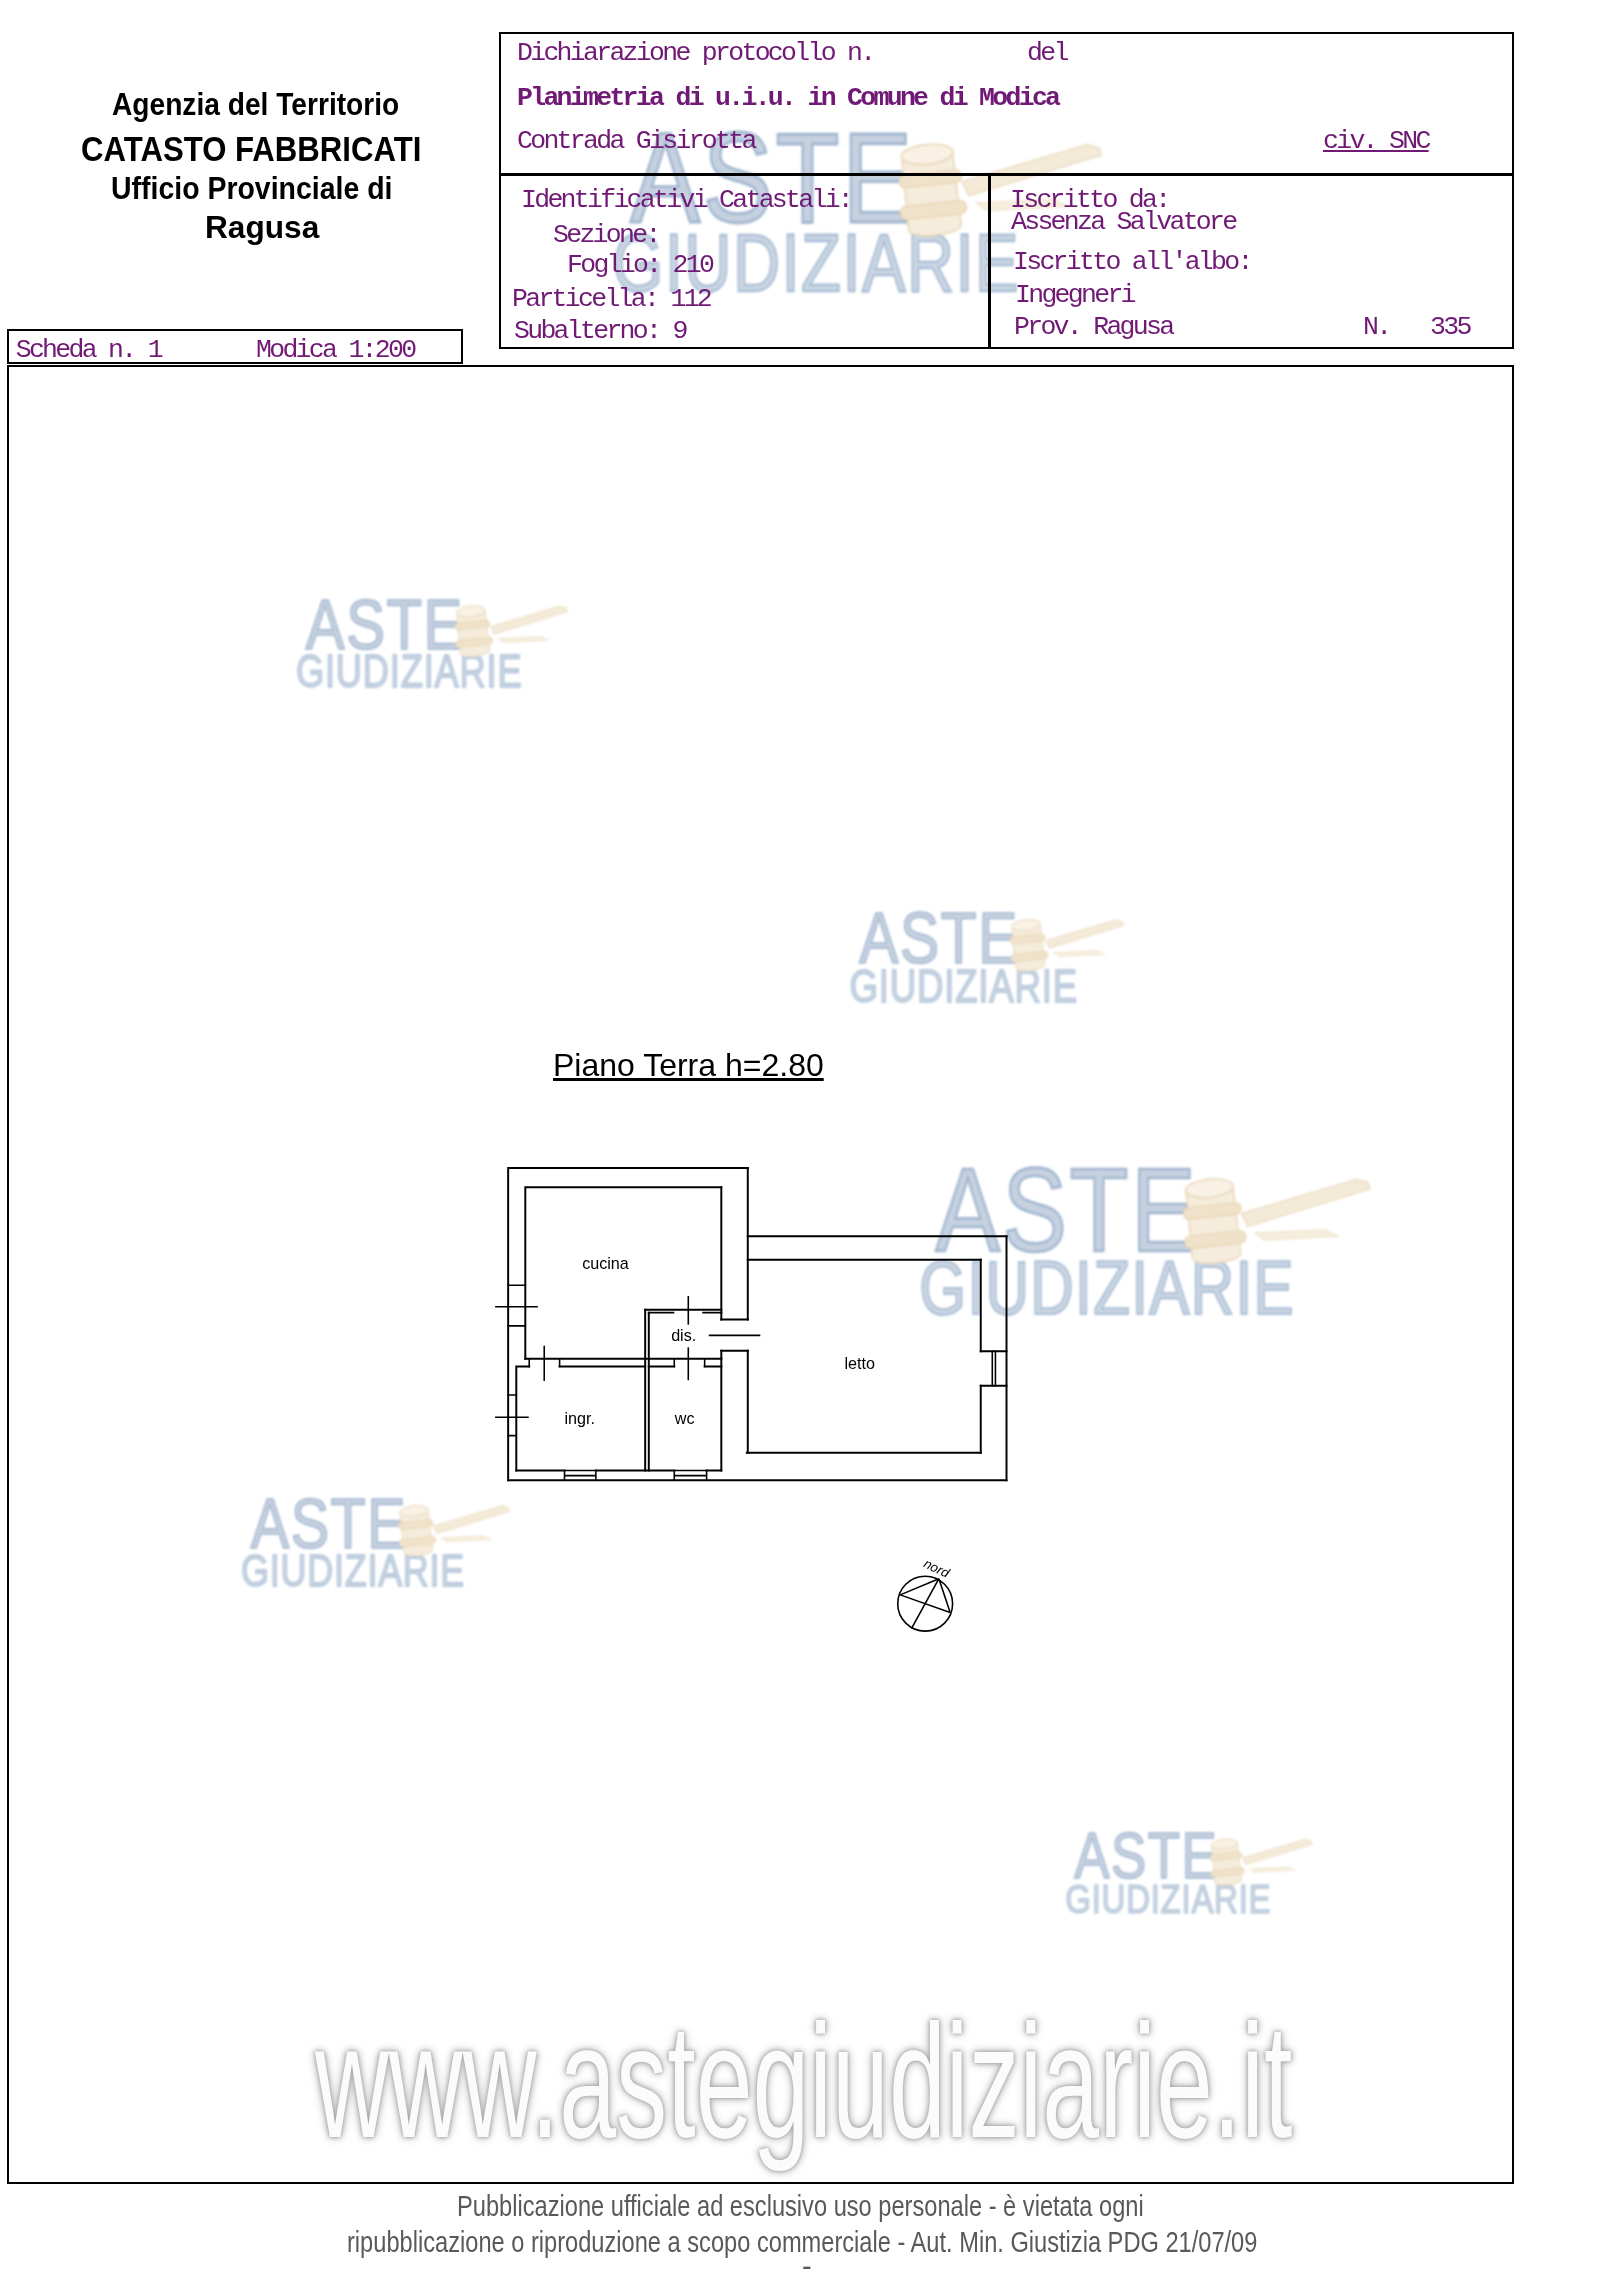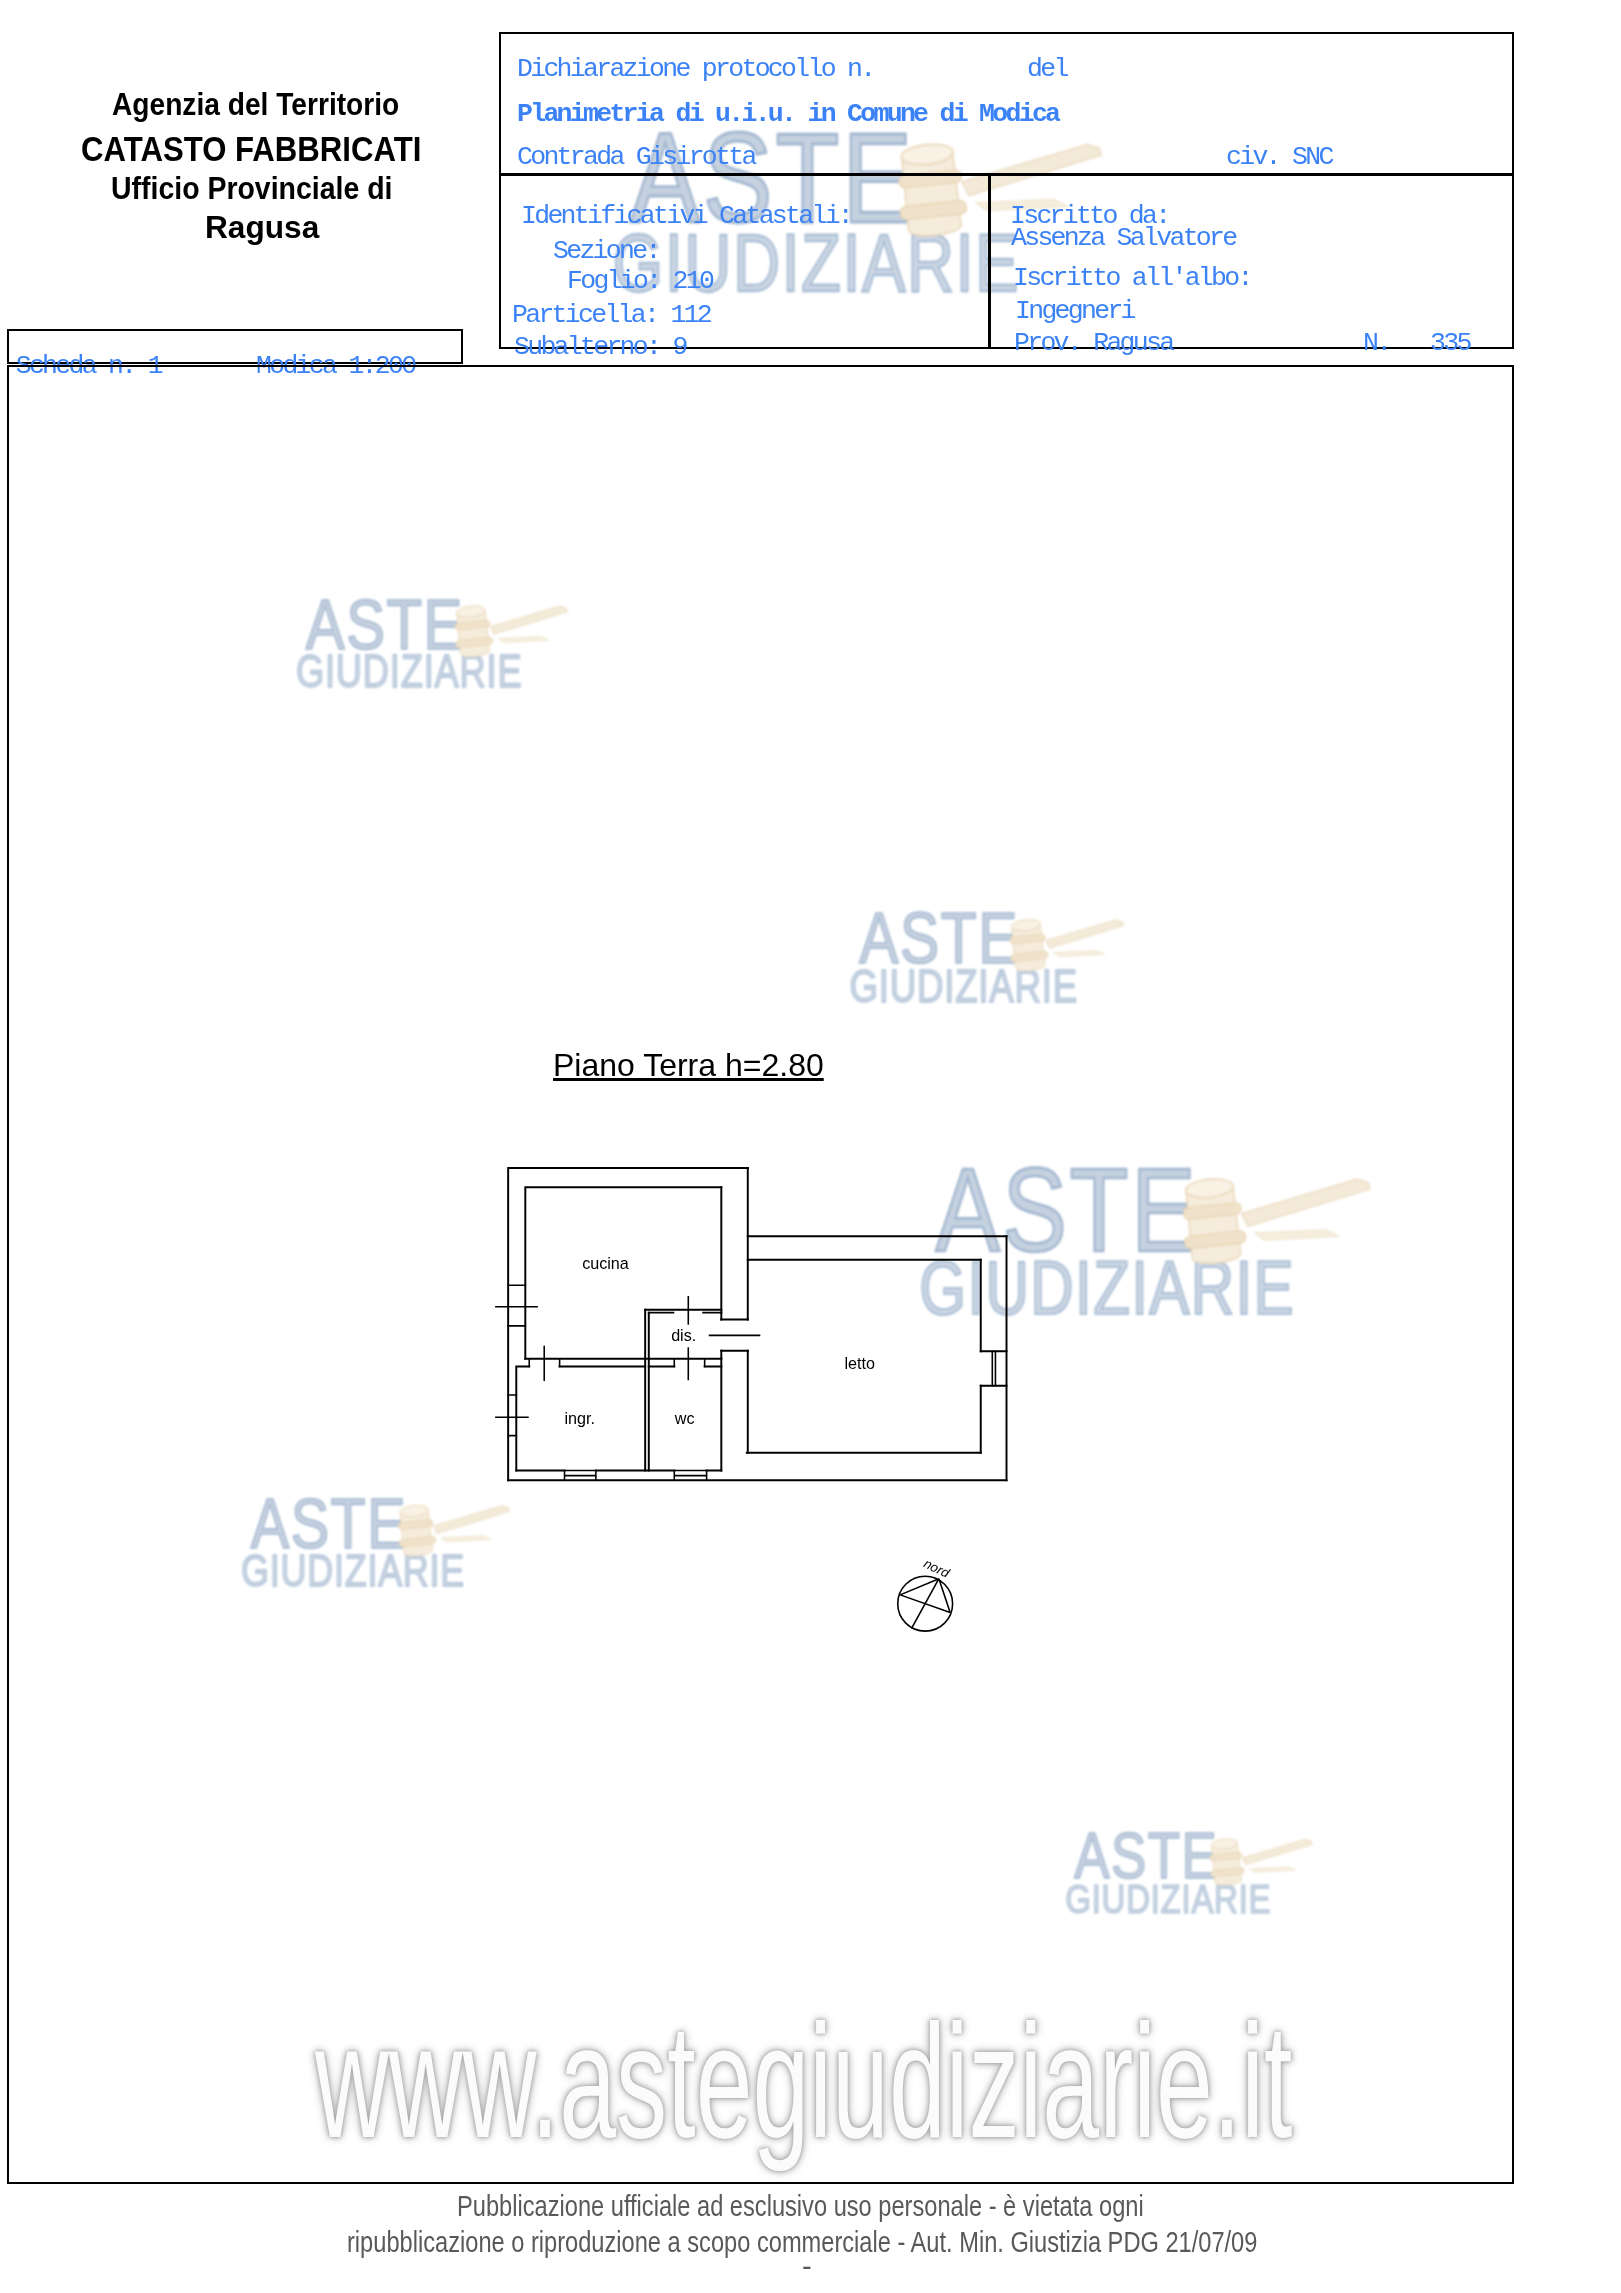--- a/index.html
+++ b/index.html
@@ -1,20 +1,20 @@
 <!DOCTYPE html>
 <html><head>
 <meta charset="utf-8">
 <style>
   html,body{margin:0;padding:0;}
   body{width:1621px;height:2294px;position:relative;background:#ffffff;
        font-family:"Liberation Sans",sans-serif;overflow:hidden;}
   .abs{position:absolute;}
   .mono{position:absolute;font-family:"Liberation Mono",monospace;font-size:26.5px;
-        letter-spacing:-2.7px;white-space:pre;color:#3b82f6;line-height:26.5px;margin-top:16px;}
+        letter-spacing:-2.7px;white-space:pre;color:#701a75;line-height:26.5px;}
   .hdr{position:absolute;font-family:"Liberation Sans",sans-serif;font-weight:bold;
        color:#000;white-space:pre;transform-origin:0 0;line-height:1;}
   .ftr{position:absolute;font-family:"Liberation Sans",sans-serif;color:#59595b;
        white-space:pre;transform-origin:0 0;line-height:1;}
 </style>
 </head>
 <body>
 
 <svg class="abs" style="left:0;top:0;filter:blur(1.1px)" width="1621" height="2294" viewBox="0 0 1654 2340">
   <defs>
@@ -65,21 +65,21 @@
 <div class="abs" style="left:499px;top:32px;width:1015px;height:317px;border:2.9px solid #000;box-sizing:border-box;"></div>
 
 <div class="abs" style="left:499px;top:173px;width:1015px;height:2.9px;background:#000;"></div>
 
 <div class="abs" style="left:988px;top:173px;width:2.9px;height:175px;background:#000;"></div>
 
 <div class="mono" style="left:517px;top:40px;">Dichiarazione protocollo n.</div>
 <div class="mono" style="left:1027px;top:40px;">del</div>
 <div class="mono" style="left:517px;top:85px;font-weight:bold;">Planimetria di u.i.u. in Comune di Modica</div>
 <div class="mono" style="left:517px;top:128px;">Contrada Gisirotta</div>
-<div class="mono" style="left:1226px;top:128px;">civ. SNC</div>
+<div class="mono" style="left:1323px;top:128px;text-decoration:underline;">civ. SNC</div>
 <div class="mono" style="left:521px;top:187px;">Identificativi Catastali:</div>
 <div class="mono" style="left:553px;top:222px;">Sezione:</div>
 <div class="mono" style="left:567px;top:252px;text-align:right;">Foglio: 210</div>
 <div class="mono" style="left:512px;top:286px;">Particella: 112</div>
 <div class="mono" style="left:514px;top:318px;">Subalterno: 9</div>
 <div class="mono" style="left:1010px;top:187px;">Iscritto da:</div>
 <div class="mono" style="left:1011px;top:209px;">Assenza Salvatore</div>
 <div class="mono" style="left:1013px;top:249px;">Iscritto all'albo:</div>
 <div class="mono" style="left:1015px;top:282px;">Ingegneri</div>
 <div class="mono" style="left:1014px;top:314px;">Prov. Ragusa</div>

